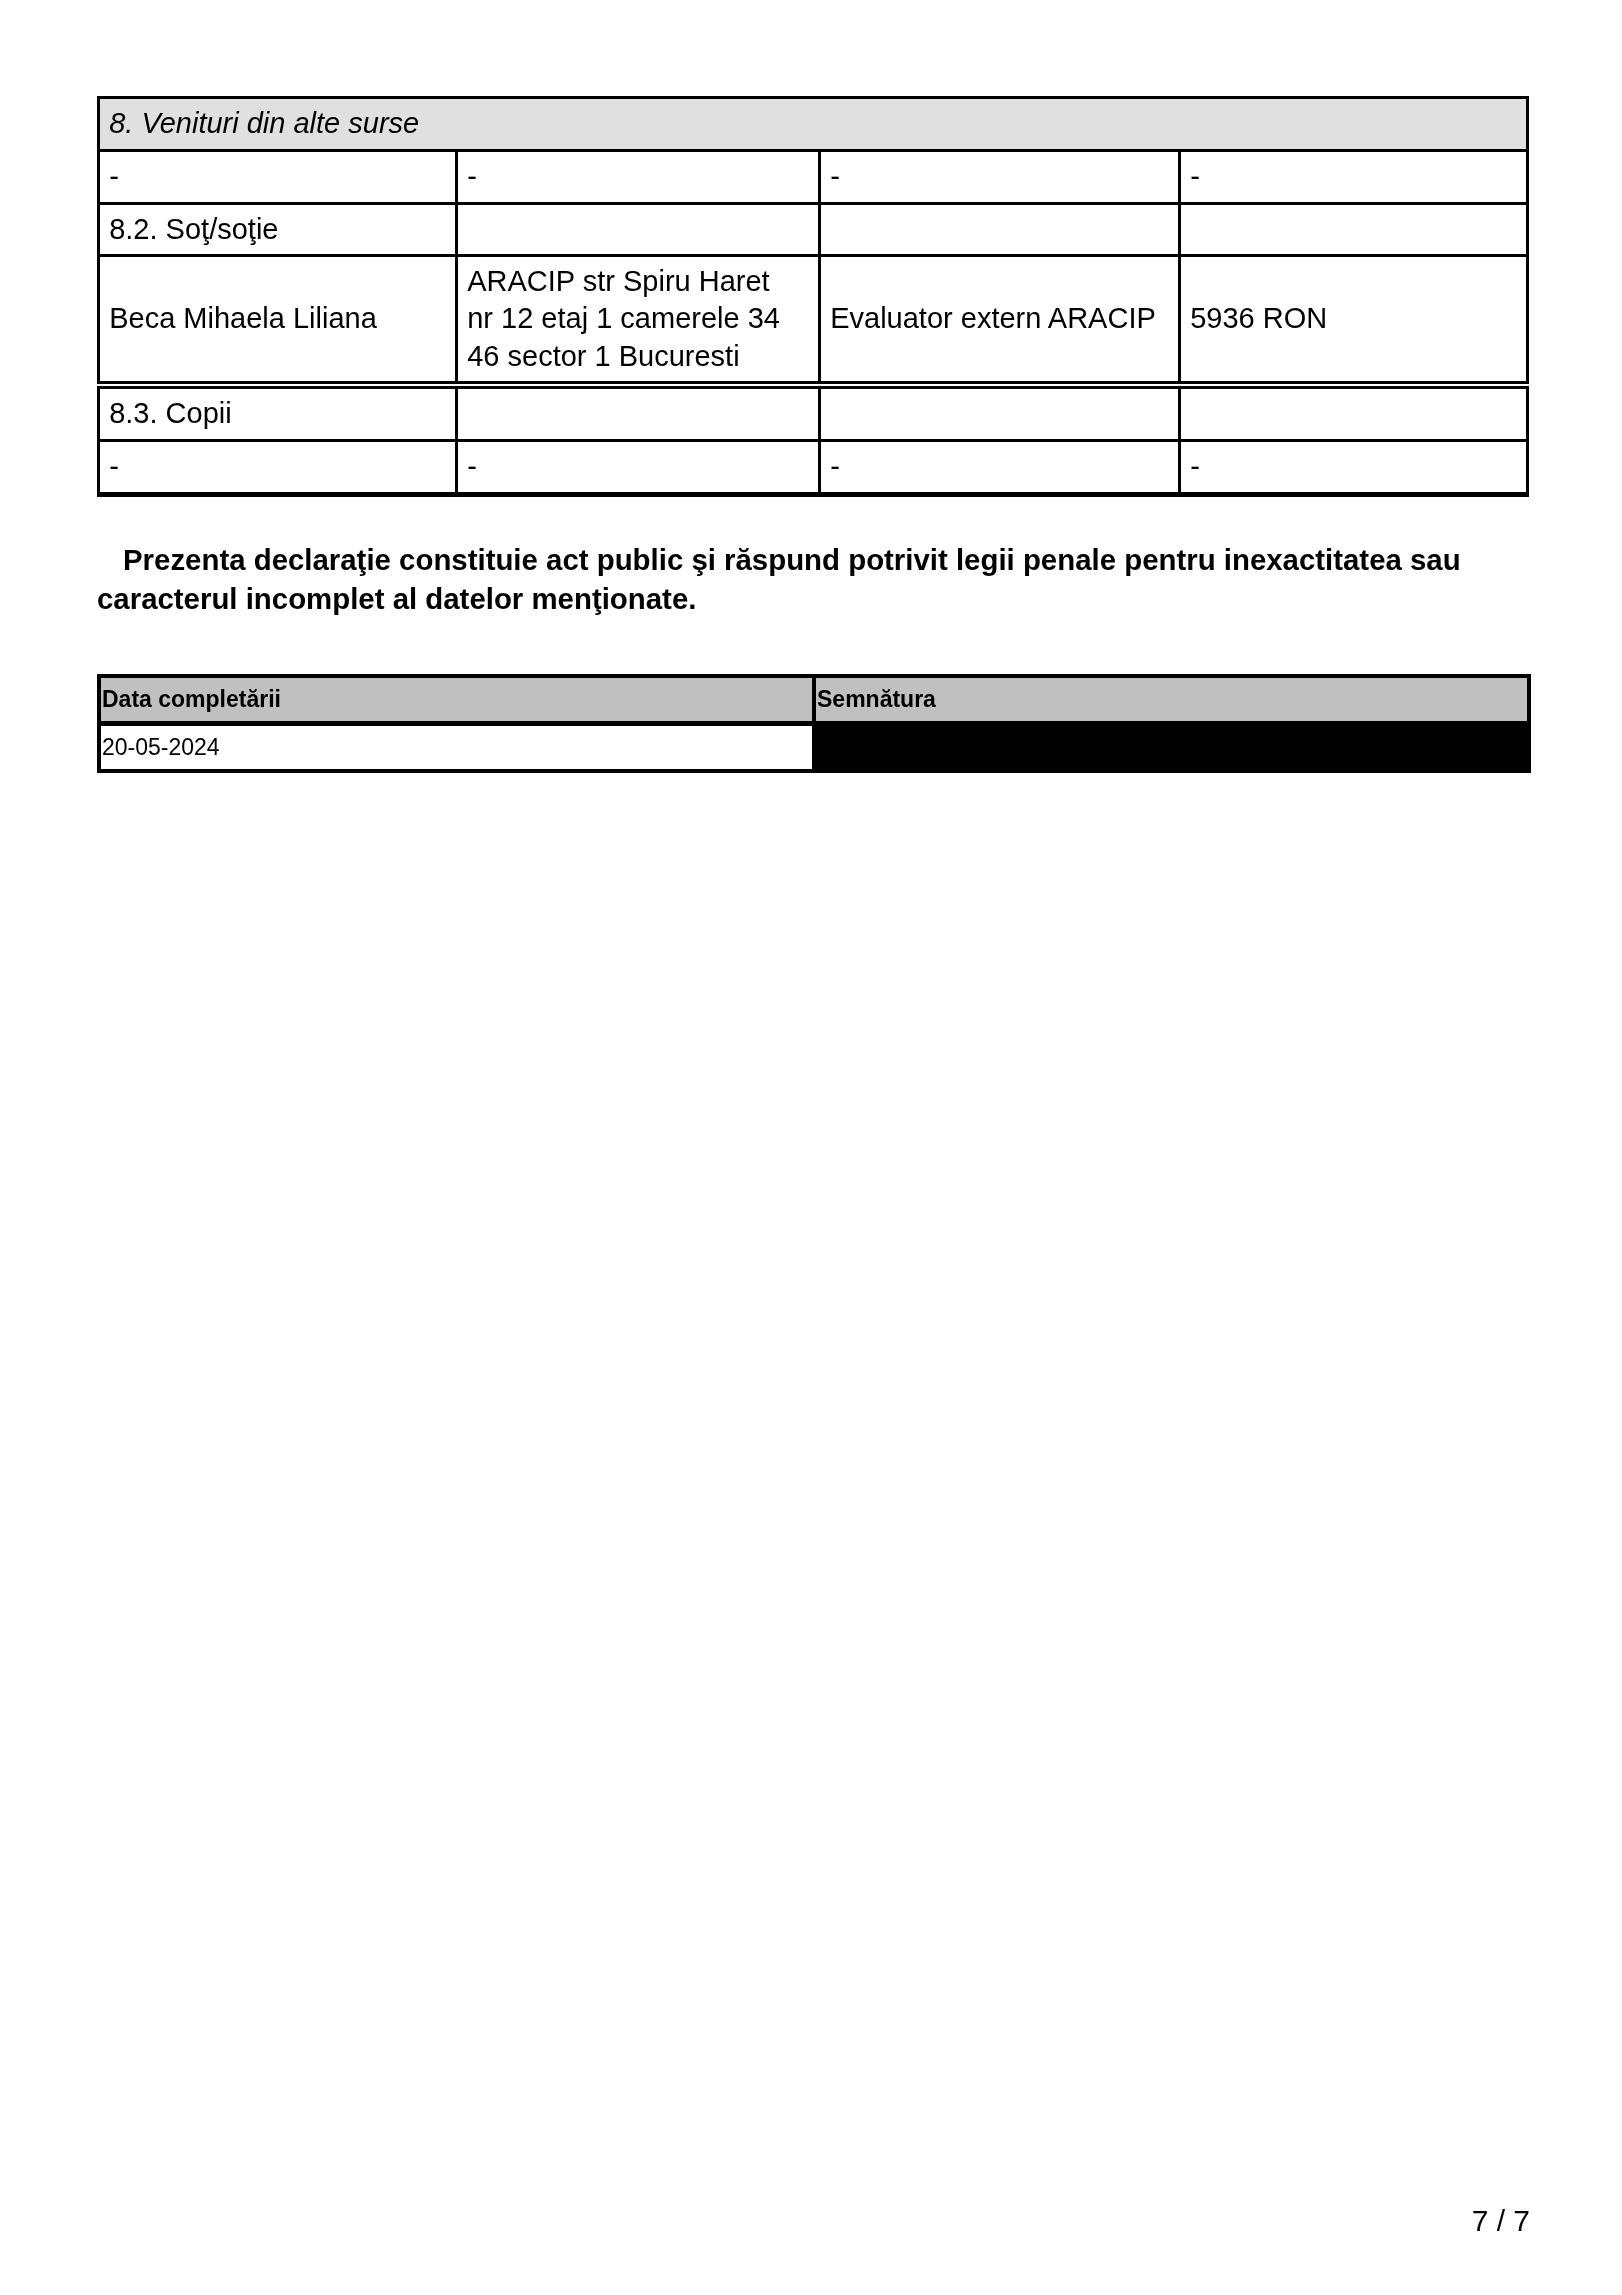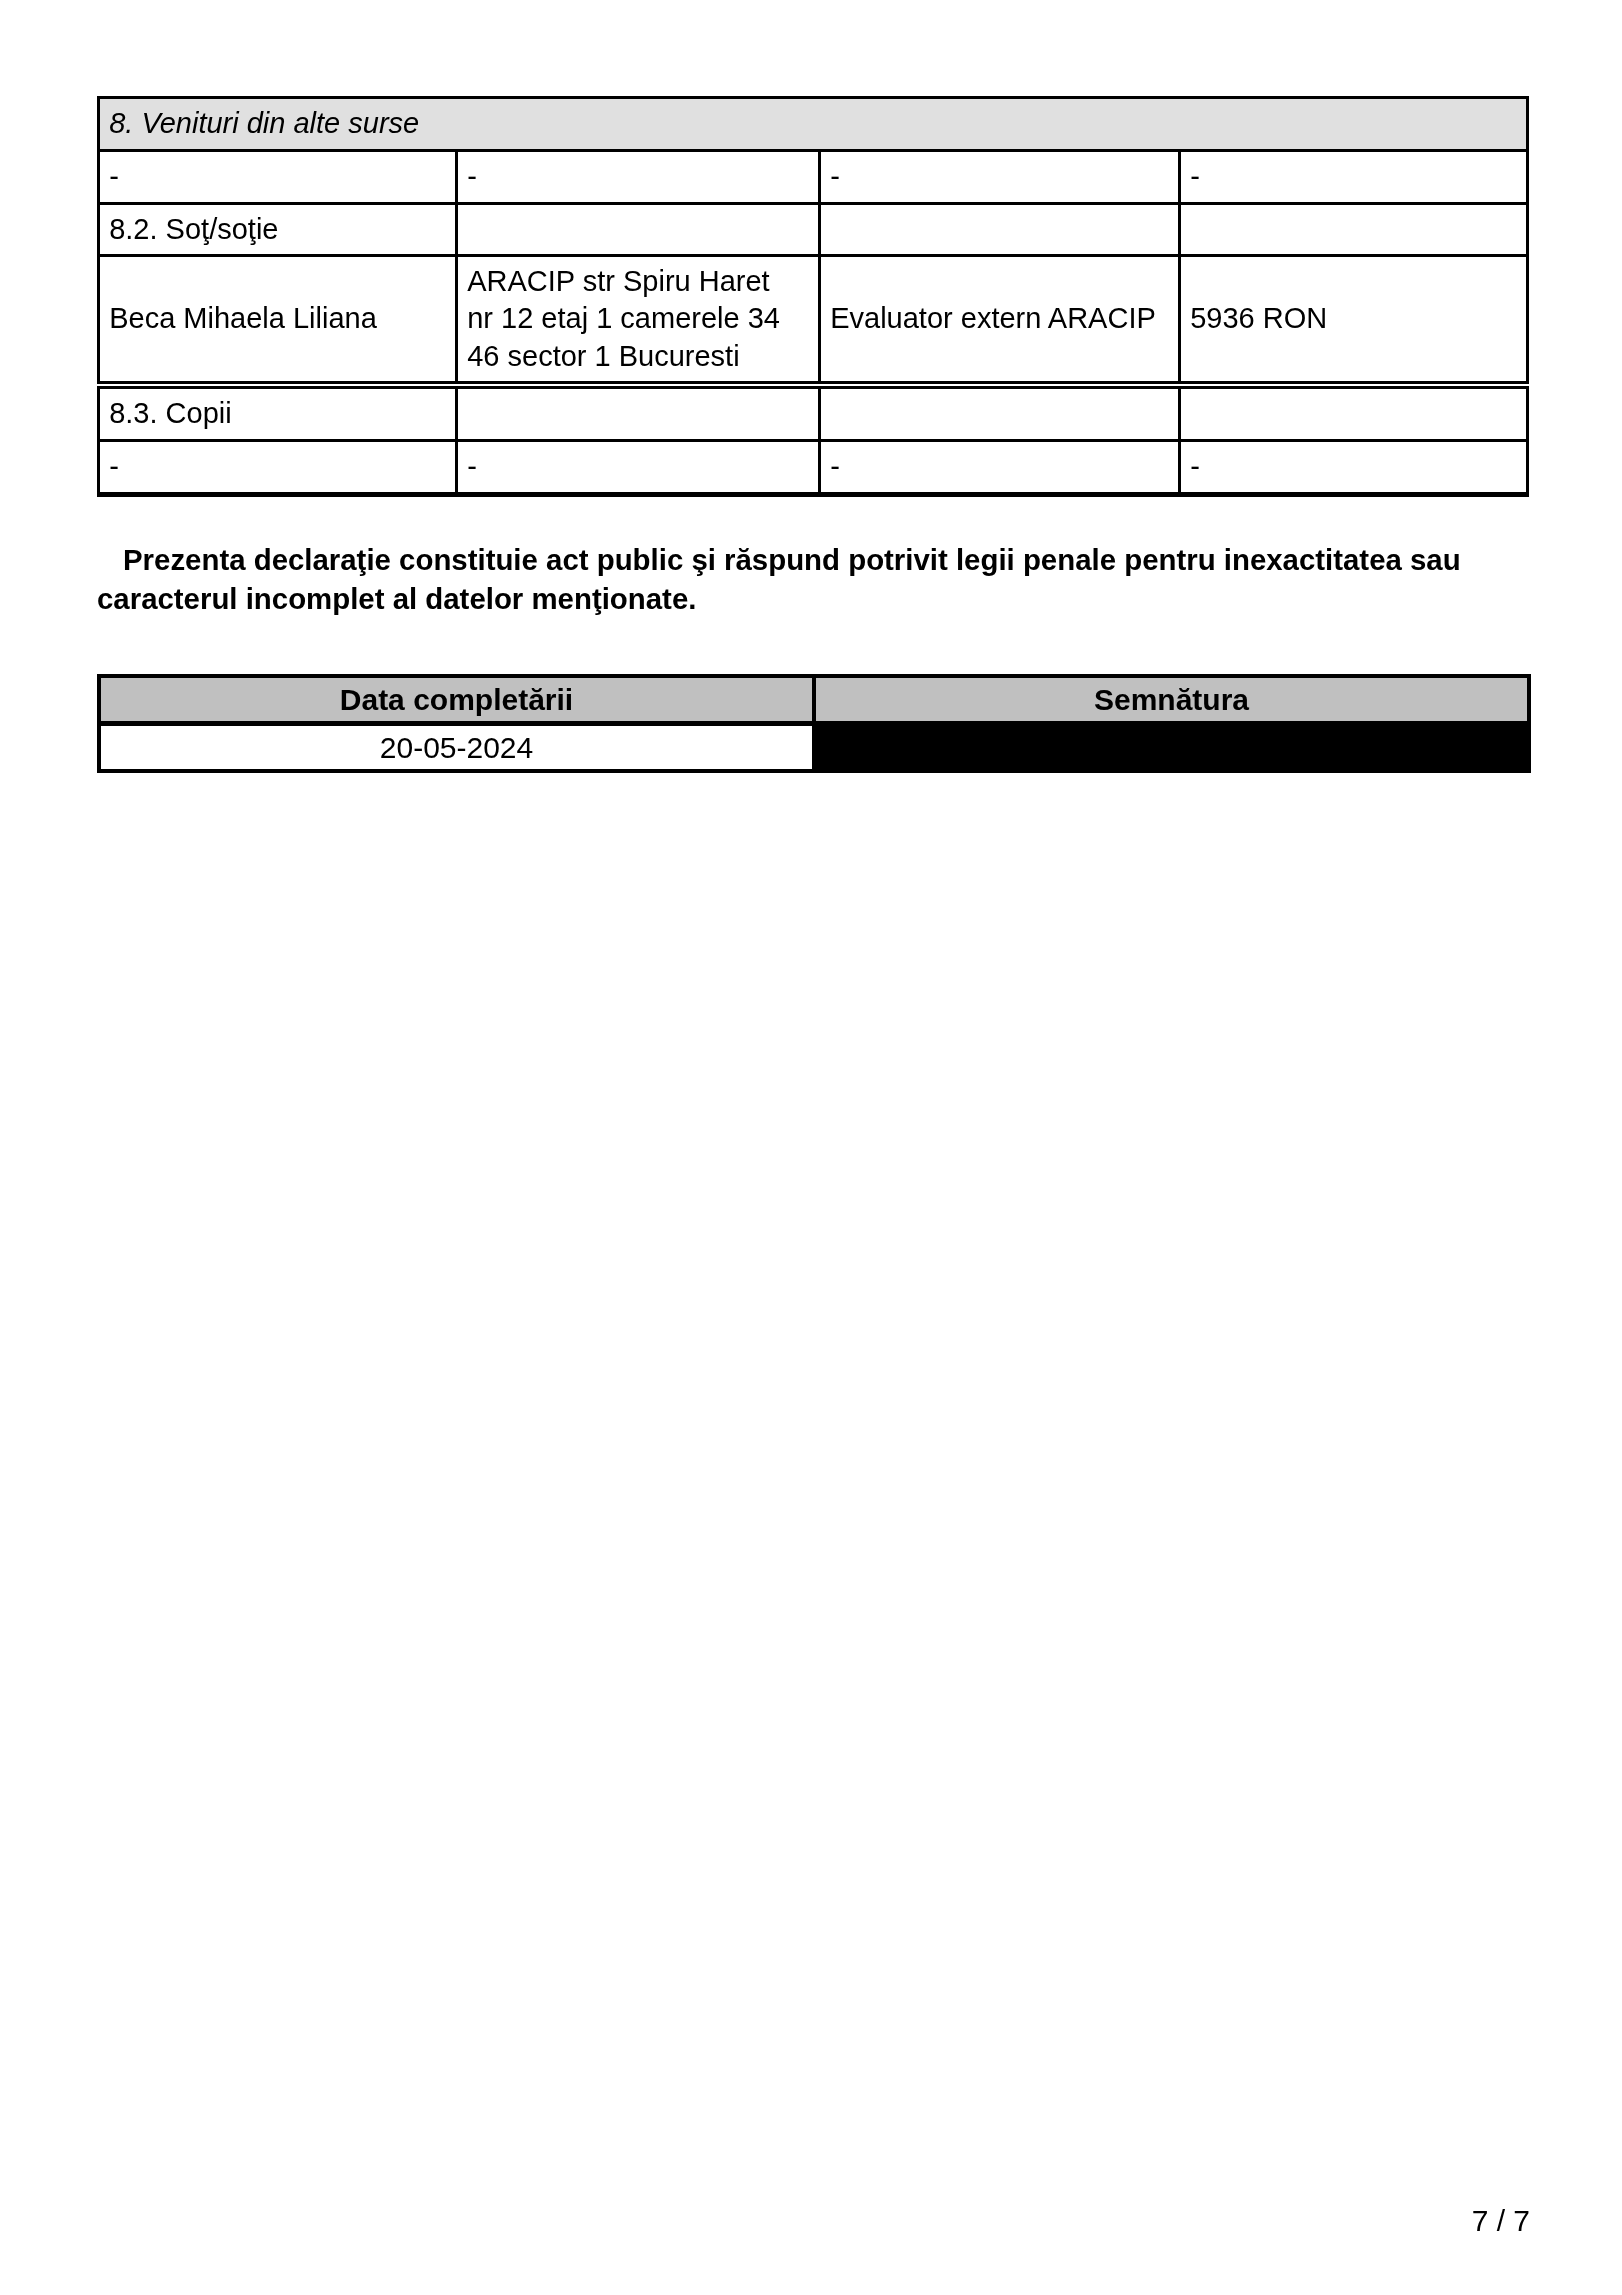--- a/index.html
+++ b/index.html
@@ -64,22 +64,22 @@
 
   
   table.sig {
     border-collapse: collapse;
     width: 1429px;
     margin-top: 56px;
     table-layout: fixed;
   }
   table.sig th, table.sig td {
     border: 4.6px solid #000000;
-    font-size: 30px;
-    text-align: center;
+    font-size: 23px;
+    text-align: left;
     vertical-align: middle;
   }
   table.sig th {
     background: #c0c0c0;
     font-weight: bold;
     height: 41px;
     border-bottom: 5.9px solid #000000;
   }
   table.sig td { height: 41px; margin-top: 9px; }
   td.sig-redacted { background: #000000; }

